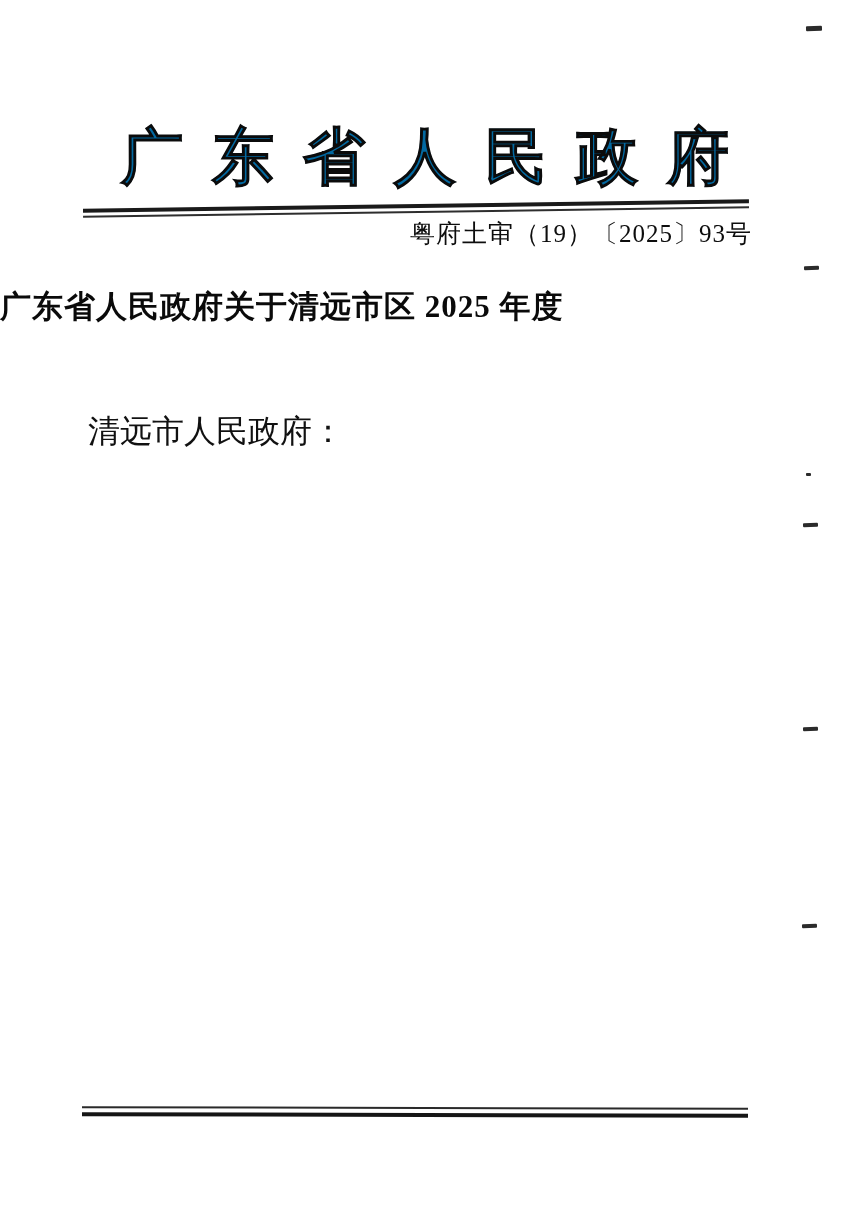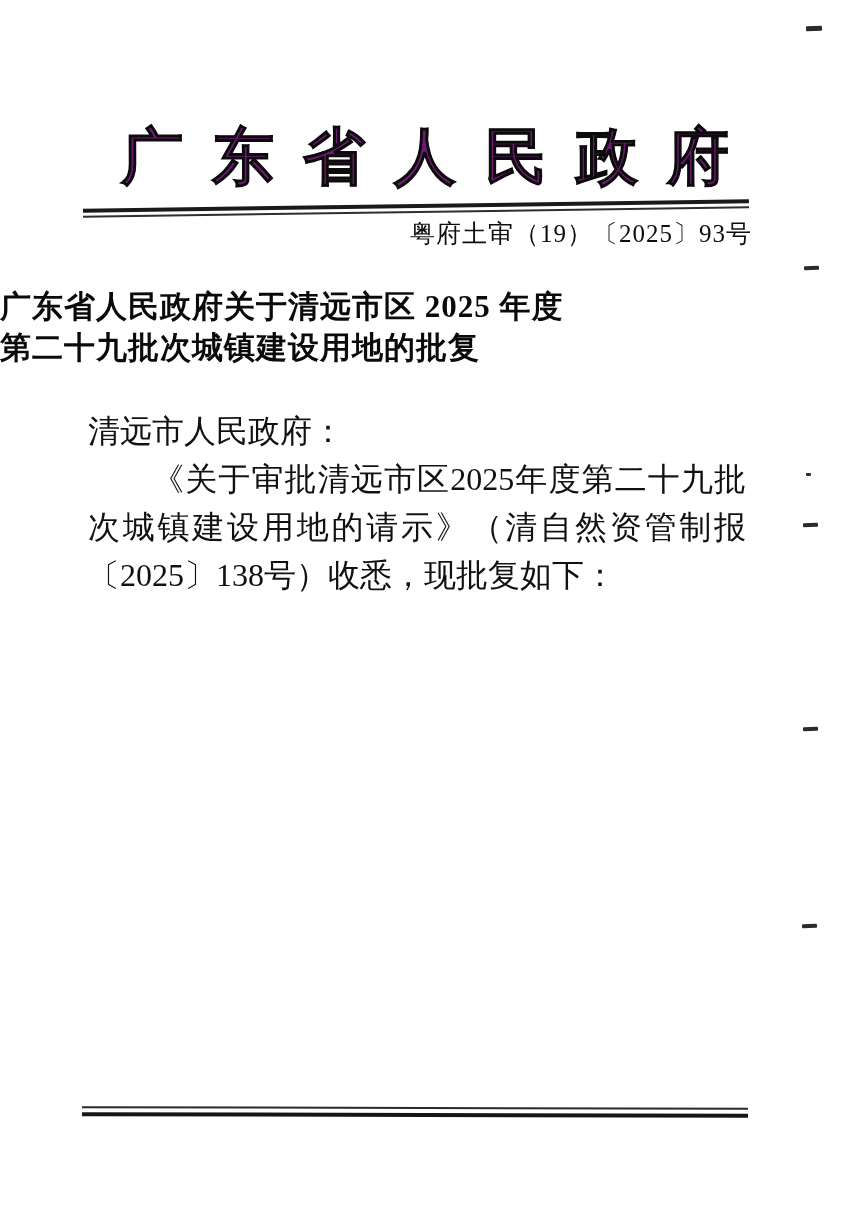--- a/index.html
+++ b/index.html
@@ -21,21 +21,21 @@
   
   .org-name {
     position: absolute;
     left: 121px;
     top: 118px;
     font-size: 62px;
     line-height: 78px;
     font-weight: 900;
     letter-spacing: 29px;
     white-space: nowrap;
-    color: #701a75;
+    color: #0369a1;
     -webkit-text-stroke: 1px #0b0b0b;
   }
 
   
   .header-rule {
     position: absolute;
     left: 83px;
     top: 204px;
     width: 666px;
     height: 3px;
@@ -122,26 +122,24 @@
 <div class="page">
 
   <div class="org-name">广东省人民政府</div>
 
   <div class="header-rule"></div>
 
   <div class="doc-number">粤府土审（19）〔2025〕93号</div>
 
   <h1 class="doc-title">
     <span>广东省人民政府关于清远市区 2025 年度</span><br>
-    <span>第二十九批次城镇建设用地的批复</span>
   </h1>
 
   <div class="body-text">
     <p>清远市人民政府：</p>
-    <p class="indent">《关于审批清远市区2025年度第二十九批次城镇建设用地的请示》（清自然资管制报〔2025〕138号）收悉，现批复如下：</p>
   </div>
 
   <div class="footer-rule"></div>
 
   <div class="edge-mark mark-1"></div>
   <div class="edge-mark mark-2"></div>
   <div class="edge-mark mark-3"></div>
   <div class="edge-mark mark-4"></div>
   <div class="edge-mark mark-5"></div>
   <div class="edge-mark mark-6"></div>

